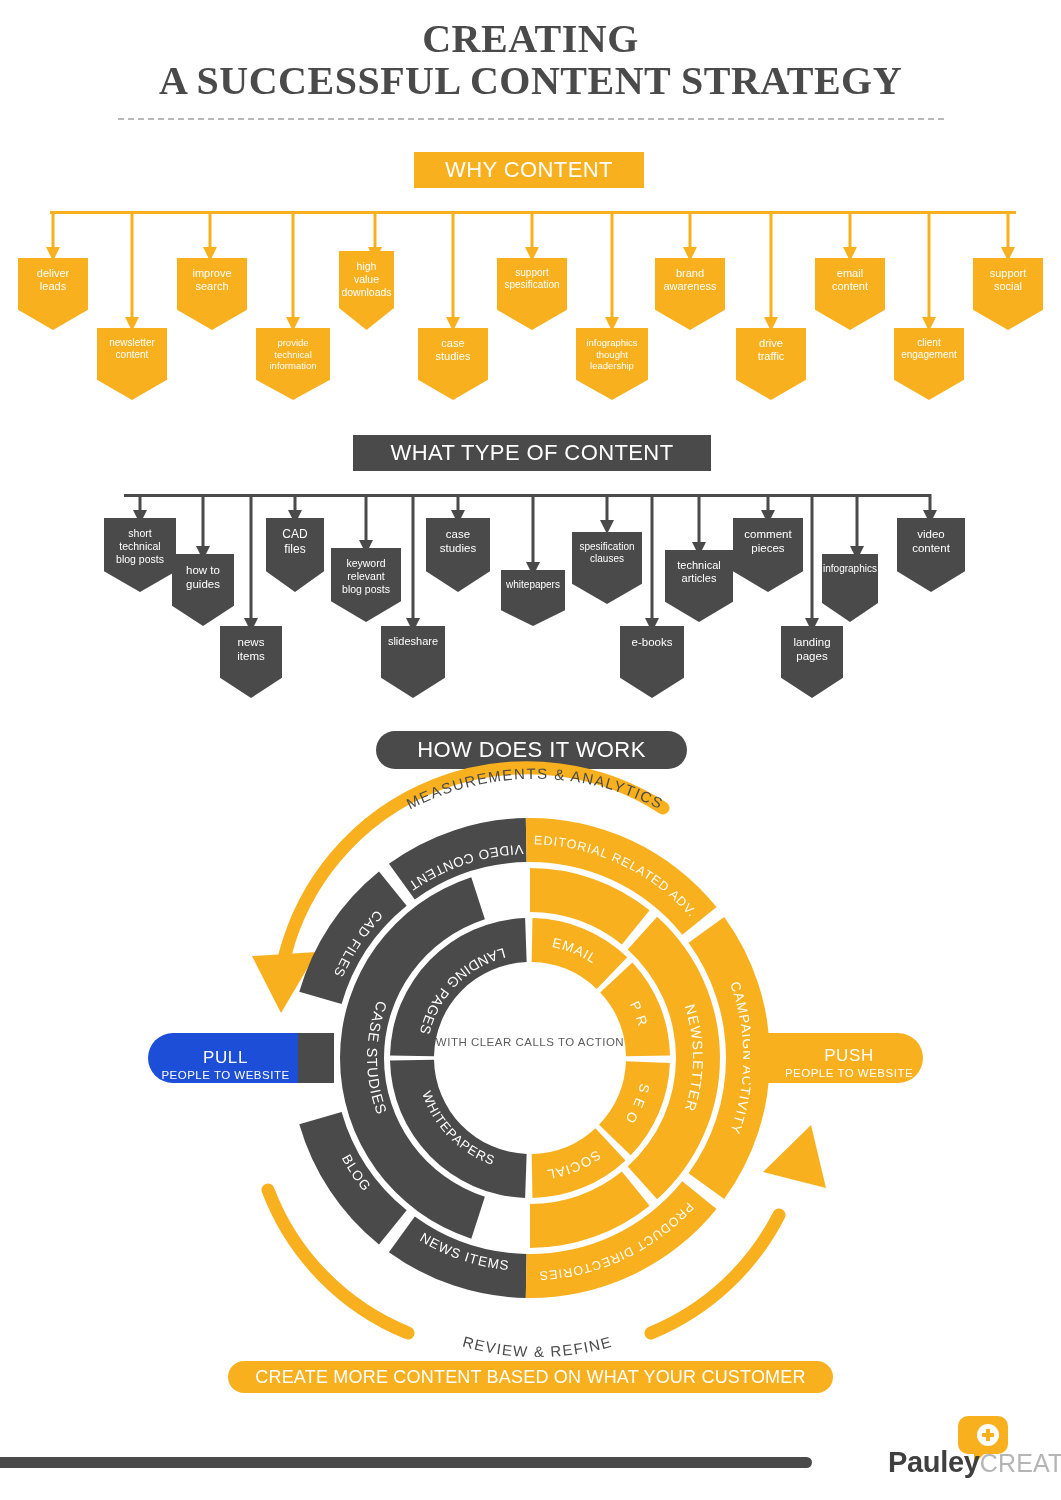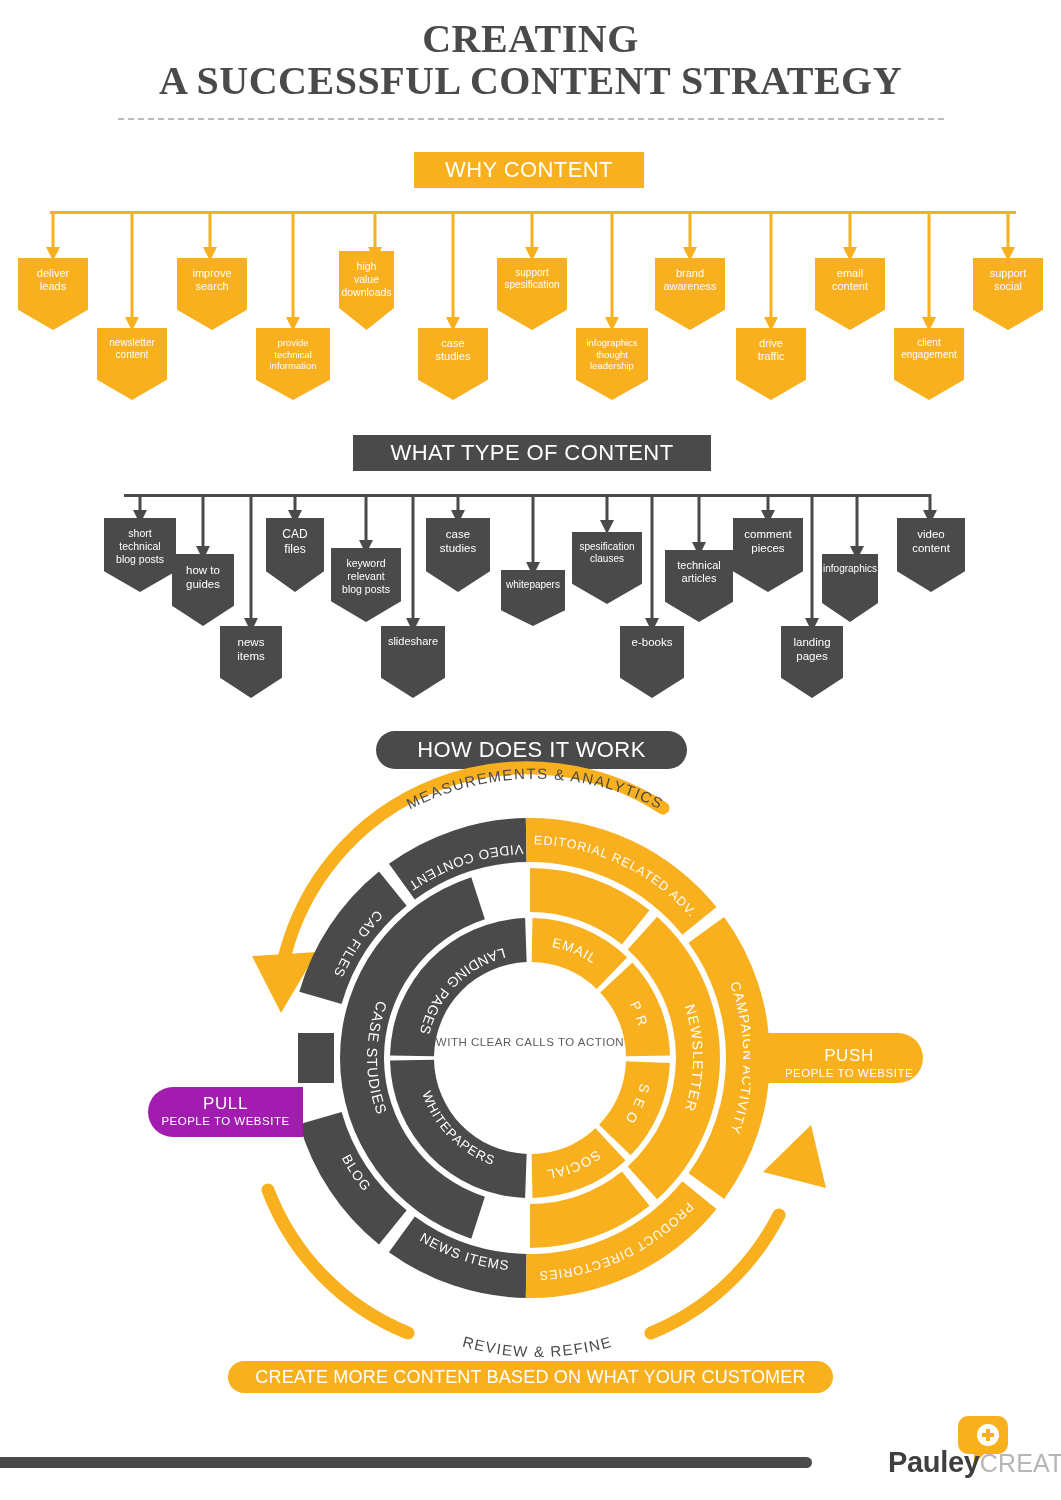--- a/index.html
+++ b/index.html
@@ -401,22 +401,22 @@
       <text font-size="11" fill="#ffffff" letter-spacing="1" font-family="&quot;Liberation Sans&quot;,&quot;DejaVu Sans&quot;,sans-serif"><textPath href="#arcp13" startOffset="50%" text-anchor="middle"></textPath></text>
       <path d="M 525.8114224550519 58.036553162466106 A 240 240 0 0 1 716.5150307496731 146.96310614803903 L 682.3206084455663 174.6532033542319 A 196 196 0 0 0 526.5793283382924 102.0298517493473 Z" fill="#f9b01e"></path>
       <text font-size="12.5" fill="#ffffff" letter-spacing="1" font-family="&quot;Liberation Sans&quot;,&quot;DejaVu Sans&quot;,sans-serif"><textPath href="#arcp14" startOffset="50%" text-anchor="middle">EDITORIAL RELATED ADV.</textPath></text>
       <path d="M 724.1640786499875 156.93153944980645 A 240 240 0 0 1 724.1640786499875 439.06846055019355 L 688.5673308974897 413.20590944932474 A 196 196 0 0 0 688.5673308974897 182.79409055067526 Z" fill="#f9b01e"></path>
       <text font-size="13.5" fill="#ffffff" letter-spacing="1" font-family="&quot;Liberation Sans&quot;,&quot;DejaVu Sans&quot;,sans-serif"><textPath href="#arcp15" startOffset="50%" text-anchor="middle">CAMPAIGN ACTIVITY</textPath></text>
       <path d="M 716.5150307496731 449.03689385196094 A 240 240 0 0 1 525.8114224550519 537.9634468375339 L 526.5793283382924 493.9701482506527 A 196 196 0 0 0 682.3206084455663 421.3467966457681 Z" fill="#f9b01e"></path>
       <text font-size="12.5" fill="#ffffff" letter-spacing="1" font-family="&quot;Liberation Sans&quot;,&quot;DejaVu Sans&quot;,sans-serif"><textPath href="#arcp16" startOffset="50%" text-anchor="middle">PRODUCT DIRECTORIES</textPath></text>
     </g>
 </svg>
 
-<div class="abs sidecap" id="pull-cap" style="left:148px;top:1087px;width:155px;height:50px;
-     background:#a21caf;border-radius:25px 0 0 25px;padding-top:7px;box-sizing:border-box;">
+<div class="abs sidecap" id="pull-cap" style="left:148px;top:1033px;width:155px;height:50px;
+     background:#1d4ed8;border-radius:25px 0 0 25px;padding-top:15px;box-sizing:border-box;">
   <div class="c1">PULL</div>
   <div class="c2">PEOPLE TO WEBSITE</div>
 </div>
 <div class="abs" style="left:298px;top:1033px;width:36px;height:50px;background:#4a4a4a;"></div>
 
 <div class="abs sidecap" id="push-cap" style="left:775px;top:1033px;width:148px;height:50px;
      background:#f9b01e;border-radius:0 25px 25px 0;padding-top:13px;box-sizing:border-box;">
   <div class="c1">PUSH</div>
   <div class="c2">PEOPLE TO WEBSITE</div>
 </div>

